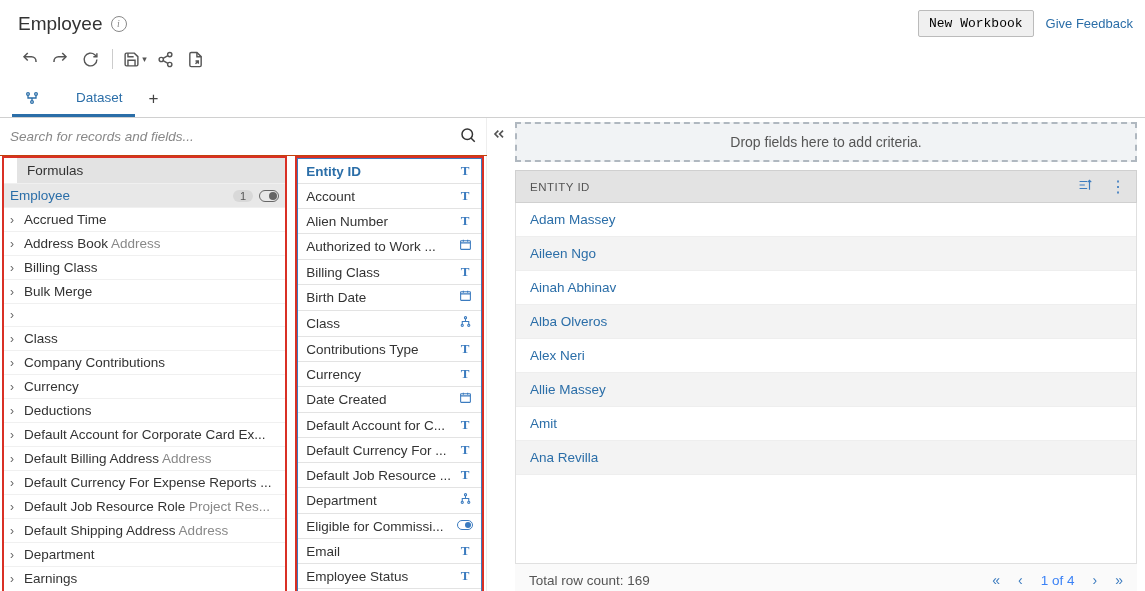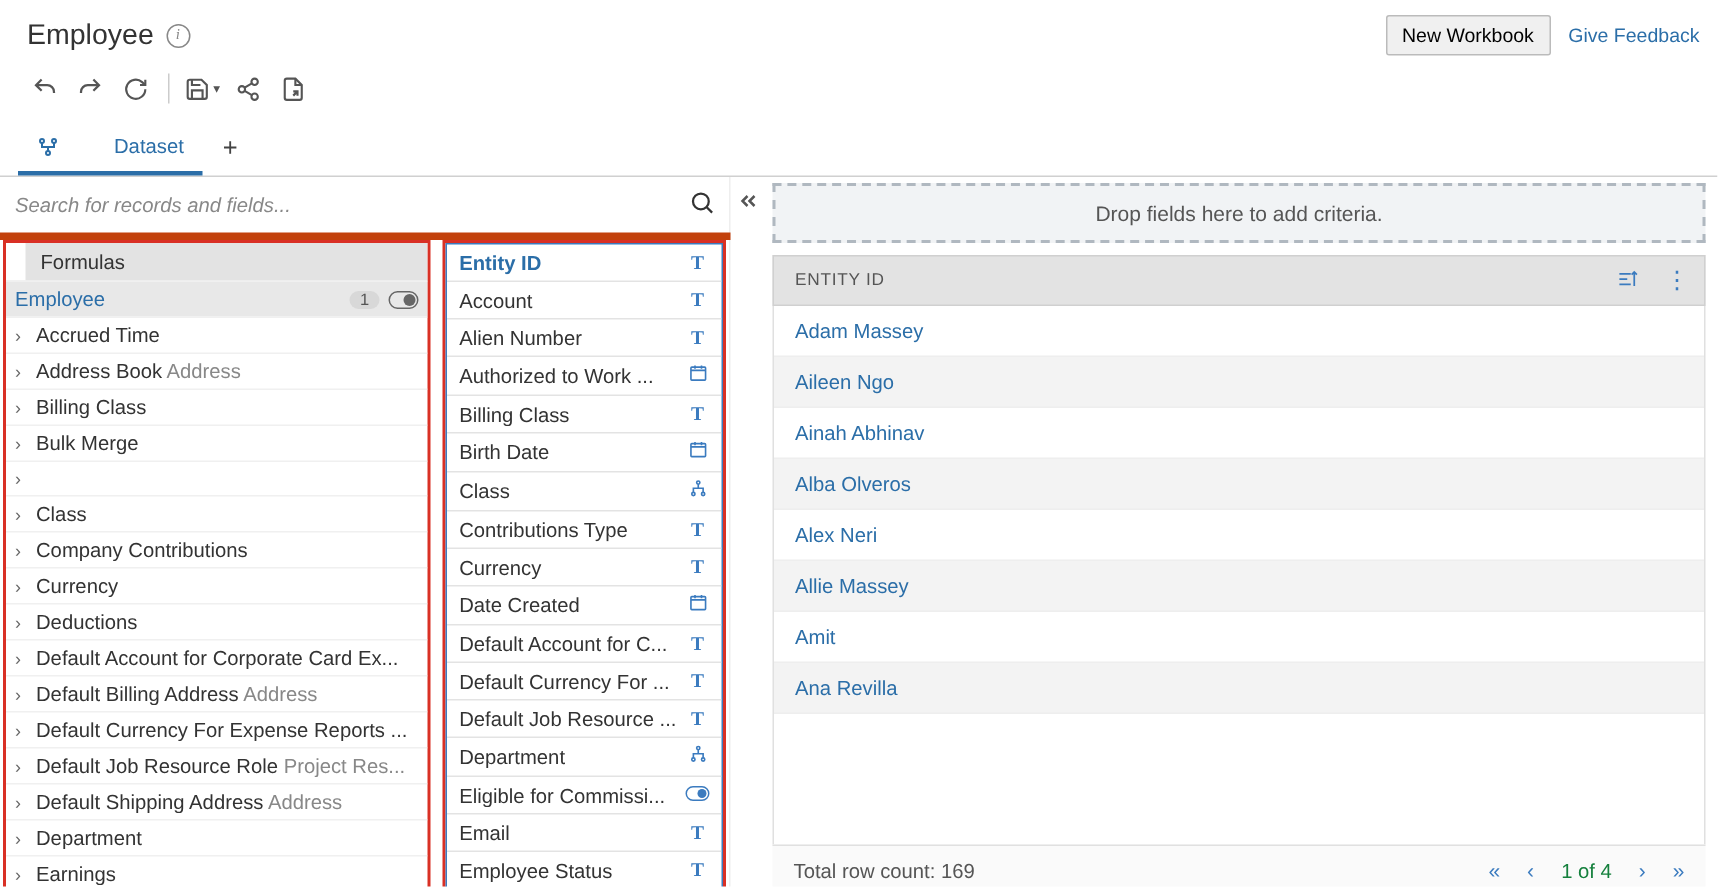--- a/index.html
+++ b/index.html
@@ -3,35 +3,35 @@
 <meta charset="utf-8">
 <style>
 * { box-sizing: border-box; margin: 0; padding: 0; }
 body { font-family: -apple-system, BlinkMacSystemFont, "Segoe UI", Helvetica, Arial, sans-serif; font-size: 13px; color: #333; background: #fff; width: 1145px; height: 591px; overflow: hidden; }
 
 .header-row { display: flex; align-items: center; justify-content: space-between; padding: 10px 12px 4px 18px; }
 .header-left { display: flex; align-items: center; gap: 8px; }
 .page-title { font-size: 19px; font-weight: 400; color: #333; }
 .info-icon { width: 16px; height: 16px; border: 1.3px solid #888; border-radius: 50%; display: inline-flex; align-items: center; justify-content: center; font-size: 10px; color: #888; font-style: italic; font-family: serif; }
 .header-right { display: flex; align-items: center; gap: 12px; }
-.btn-new-workbook { background: #f0f0f0; border: 1px solid #bbb; padding: 5px 10px; font-size: 13px; cursor: pointer; border-radius: 2px; }
+.btn-new-workbook { background: #f0f0f0; border: 1px solid #bbb; padding: 5px 10px; font-size: 13px; cursor: pointer; border-radius: 2px; font-family: Liberation Mono, monospace; }
 .link-feedback { color: #2b6ea8; font-size: 13px; cursor: pointer; }
 
 .toolbar-row { display: flex; align-items: center; gap: 6px; padding: 6px 18px 10px 18px; }
 .tb-btn { width: 24px; height: 24px; display: inline-flex; align-items: center; justify-content: center; color: #555; cursor: pointer; }
 .tb-sep { width: 1px; height: 20px; background: #ccc; margin: 0 4px; }
 
 .tabs-row { display: flex; align-items: center; border-bottom: 1px solid #d0d0d0; padding-left: 12px; }
 .tab { display: flex; align-items: center; gap: 6px; padding: 8px 12px; color: #2b6ea8; cursor: pointer; font-size: 13.5px; }
 .tab.active { border-bottom: 3px solid #2b6ea8; font-weight: 500; gap: 36px; }
 .tab-add { padding: 8px 14px; color: #444; cursor: pointer; font-size: 17px; }
 
 .body-row { display: flex; height: 478px; }
 
-.search-bar { display: flex; align-items: center; padding: 4px 6px; border-bottom: 5px solid #c2410c; }
+.search-bar { display: flex; align-items: center; padding: 4px 6px; border-bottom: 1px solid #c2410c; }
 .search-input { flex: 1; border: none; outline: none; padding: 6px 4px; font-size: 13.5px; color: #333; }
 .search-input::placeholder { color: #888; font-style: italic; }
 .search-icon { color: #555; padding: 4px; cursor: pointer; }
 
 .left-col { width: 487px; display: flex; flex-direction: column; border-right: 1px solid #eee; }
 .search-wrap { width: 487px; }
 .panels-wrap { display: flex; flex: 1; overflow: hidden; }
 
 .panel1 { width: 296px; border: 2px solid #d93025; position: relative; display: flex; flex-direction: column; margin: 0 2px; }
 .panel1-list { flex: 1; overflow-y: auto; }
@@ -67,21 +67,21 @@
 .gh-sort { color: #3b7bbf; padding: 6px; cursor: pointer; }
 .gh-menu { color: #3b7bbf; padding: 6px 10px; cursor: pointer; font-size: 16px; }
 .grid-body { flex: 1; overflow-y: auto; margin: 0 4px; border-left: 1px solid #e0e0e0; border-right: 1px solid #e0e0e0; }
 .grid-body::-webkit-scrollbar { width: 10px; }
 .grid-body::-webkit-scrollbar-thumb { background: #aaa; border-radius: 4px; }
 .g-row { padding: 9px 14px; font-size: 13.5px; color: #2b6ea8; border-bottom: 1px solid #eee; cursor: pointer; }
 .g-row:nth-child(even) { background: #f3f3f3; }
 .grid-footer { display: flex; align-items: center; justify-content: space-between; padding: 8px 14px; margin: 0 4px; border-top: 1px solid #e0e0e0; background: #fafafa; font-size: 13.5px; color: #555; }
 .pager { display: flex; align-items: center; gap: 18px; }
 .pg-btn { color: #3b7bbf; cursor: pointer; font-size: 14px; }
-.pg-label { color: #15803d; }
+.pg-label { color: #3b82f6; }
 </style>
 </head>
 <body>
 
 <div class="header-row">
   <div class="header-left">
     <span class="page-title">Employee</span>
     <span class="info-icon">i</span>
   </div>
   <div class="header-right">

